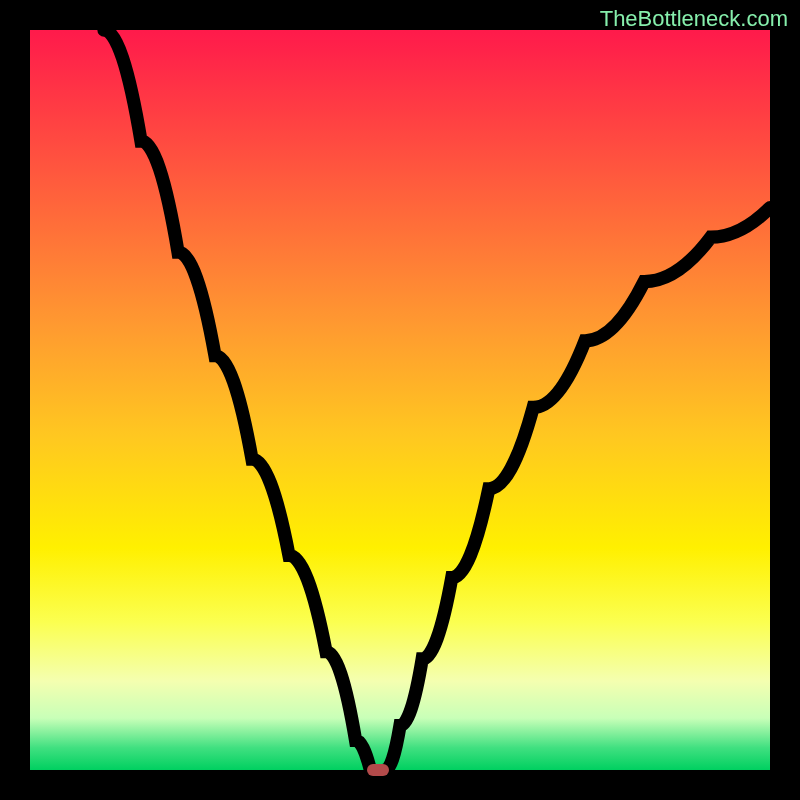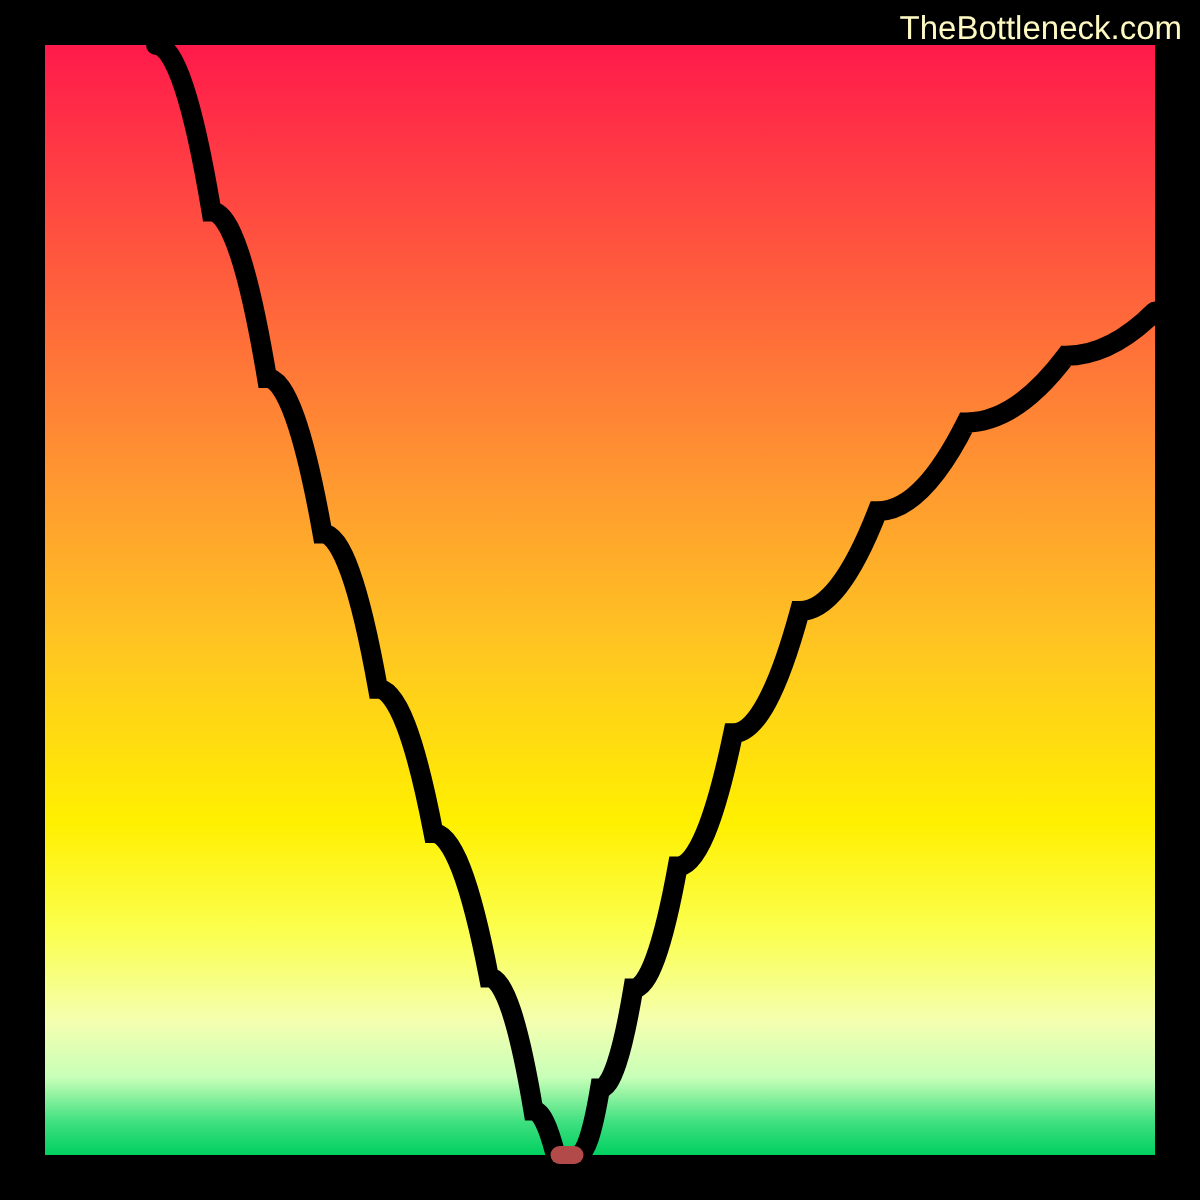--- a/index.html
+++ b/index.html
@@ -58,21 +58,21 @@
     width: 22px;
     height: 12px;
     border-radius: 6px;
     background: #b24a4a;
     transform: translate(-50%, -50%);
   }
   .watermark {
     position: absolute;
     top: 6px;
     right: 12px;
-    color: #fef9c3;
+    color: #86efac;
     font-size: 22px;
     font-weight: 500;
     user-select: none;
   }
 </style>
 </head>
 <body>
 
 <div class="frame">
   <div class="watermark">TheBottleneck.com</div>

